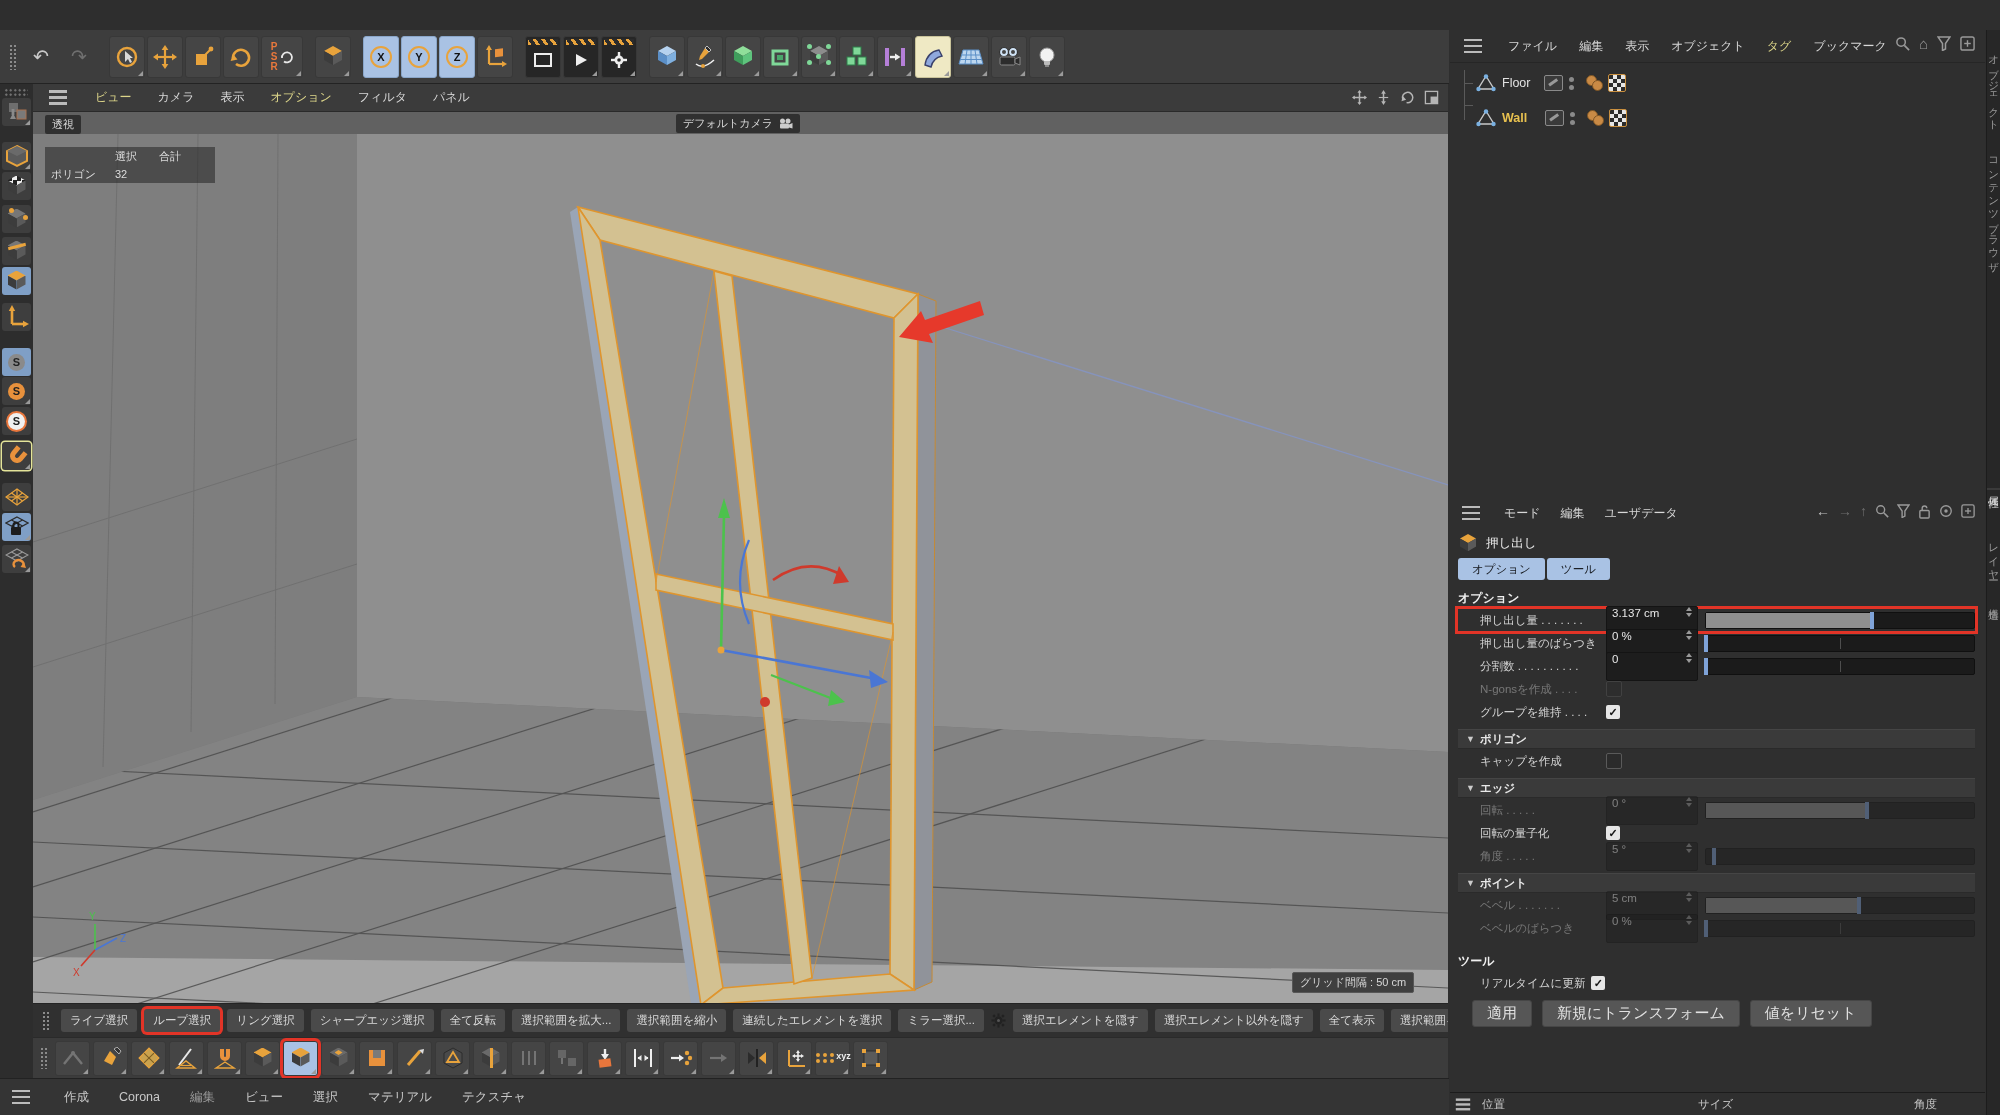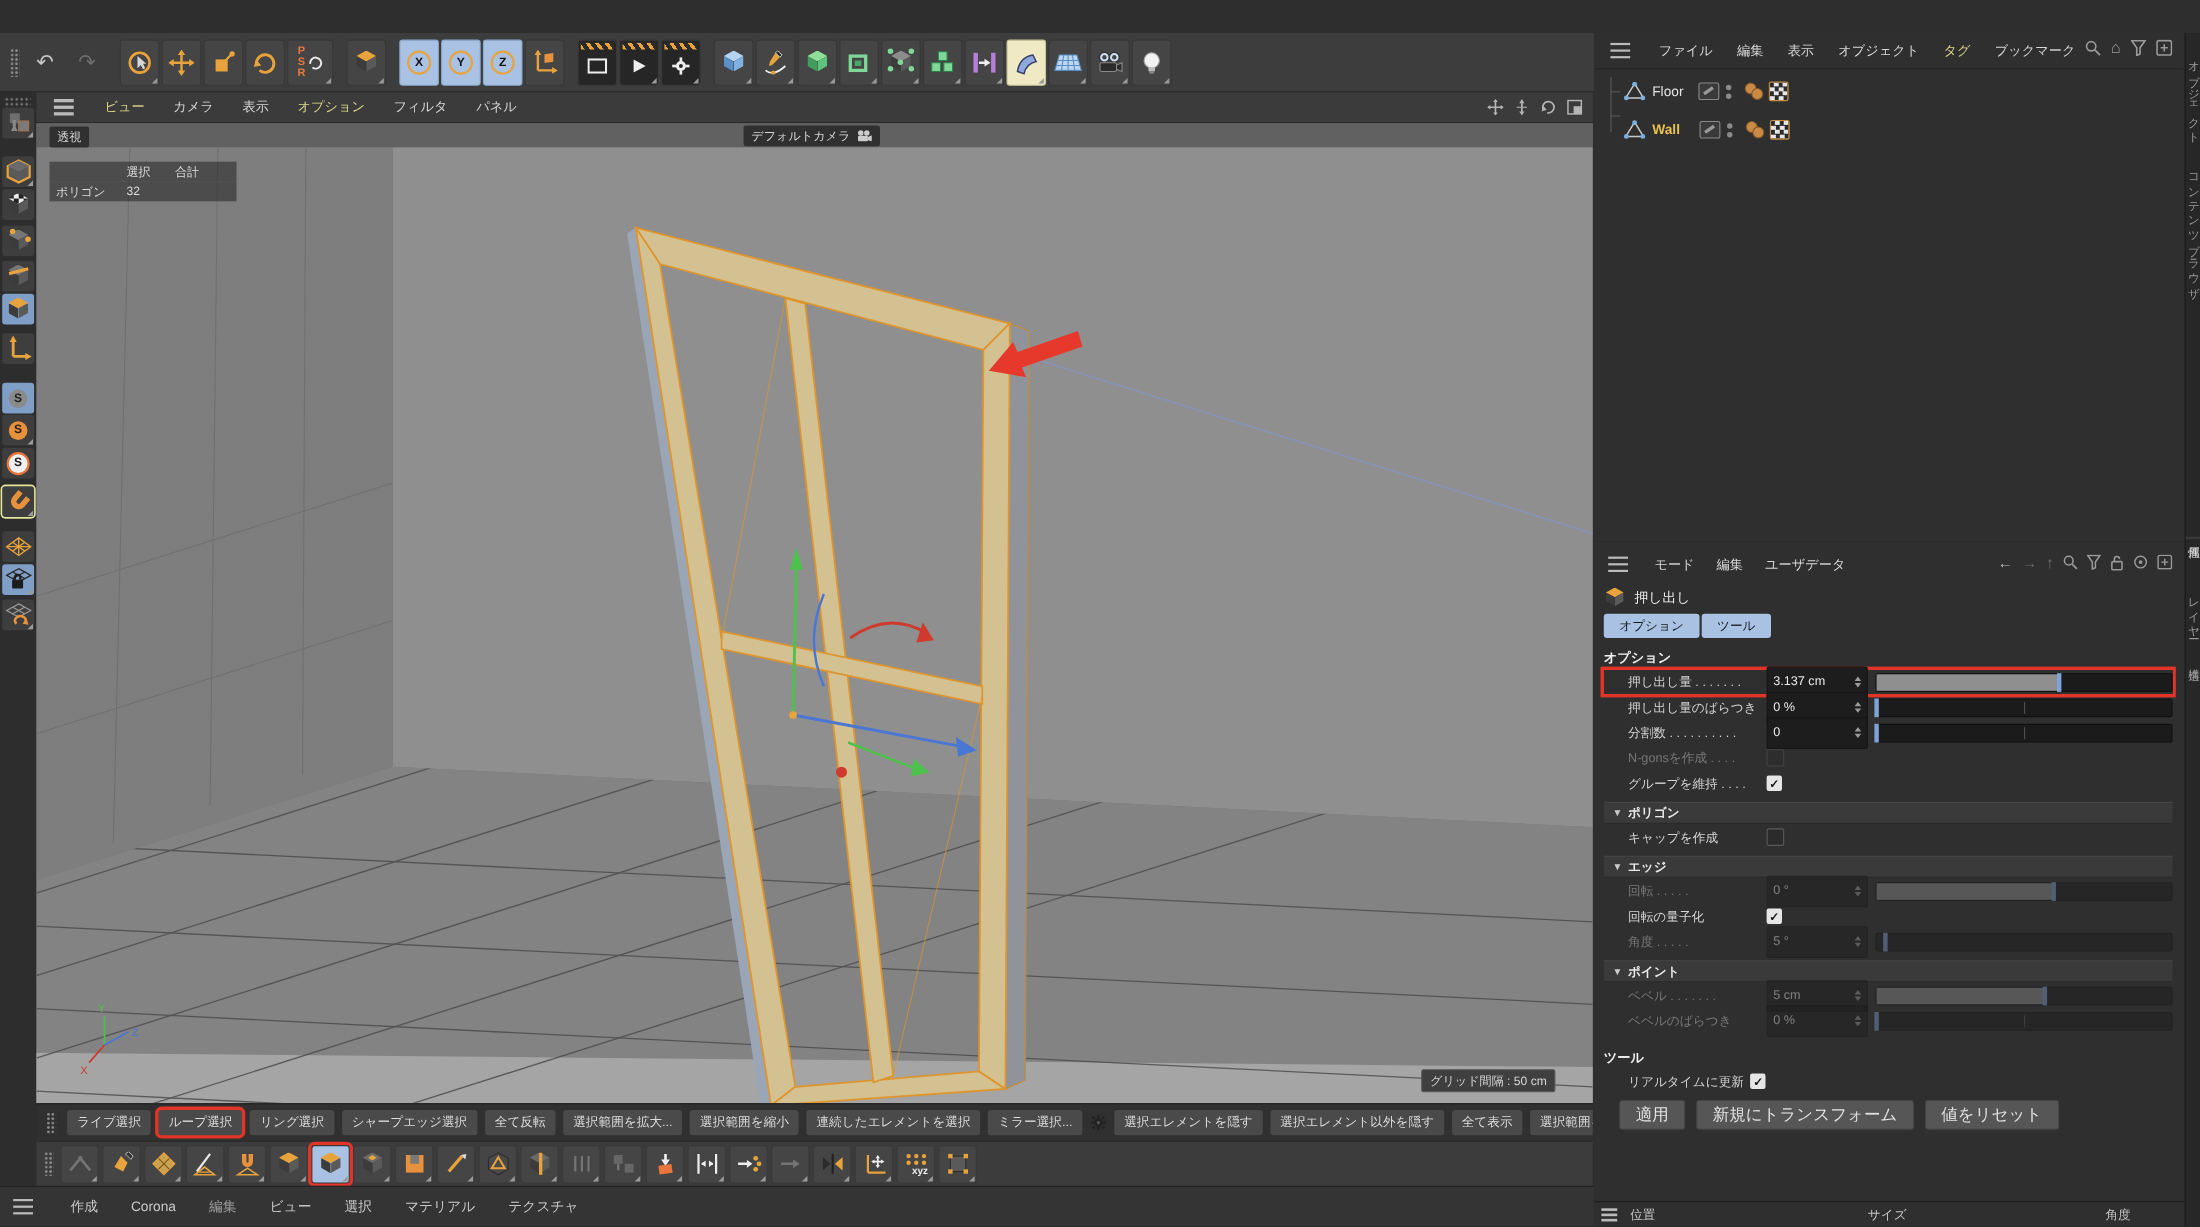--- a/index.html
+++ b/index.html
@@ -78,21 +78,21 @@
   .amicons{position:absolute;right:0;top:3px;display:flex;gap:8px;color:#9a9a9a;font-size:14px;align-items:center;}
   .atool{display:flex;align-items:center;gap:8px;height:26px;margin-top:4px;color:#eee;font-size:12.5px;}
   .atabs{display:flex;gap:2px;height:22px;margin-top:2px;}
   .atab{background:#a9c2e4;color:#15181d;font-size:11.5px;display:flex;align-items:center;justify-content:center;border-radius:3px;padding:0 14px;}
   .aseclabel{margin-top:8px;height:20px;color:#f0f0f0;font-weight:bold;font-size:12px;display:flex;align-items:center;}
   .asecbar{margin-top:6px;height:18px;background:#3a3a3a;border-top:1px solid #454545;border-bottom:1px solid #2a2a2a;color:#e8e8e8;font-weight:bold;display:flex;align-items:center;gap:5px;padding-left:8px;font-size:11.5px;}
   .asecbar .tri{font-size:9px;color:#ccc;}
   .arow{display:flex;align-items:center;height:22px;margin-top:1px;}
   .arow.dis{opacity:.42;}
   .alabel{width:148px;padding-left:22px;box-sizing:border-box;color:#d5d5d5;font-size:11.5px;white-space:nowrap;overflow:hidden;flex:none;}
-  .afield{width:92px;height:29px;background:#1d1d1d;border:1px solid #141414;border-radius:2px;color:#e8e8e8;font-size:11.5px;display:flex;align-items:center;padding:0 5px;box-sizing:border-box;flex:none;justify-content:space-between;}
+  .afield{width:92px;height:29px;background:#1d1d1d;border:1px solid #141414;border-radius:2px;color:#e8e8e8;font-size:11.5px;display:flex;padding:0 5px;box-sizing:border-box;flex:none;justify-content:space-between;}
   .stepper{display:inline-flex;flex-direction:column;gap:2px;}
   .stepper .up{width:0;height:0;border-left:3.5px solid transparent;border-right:3.5px solid transparent;border-bottom:4px solid #9a9a9a;}
   .stepper .dn{width:0;height:0;border-left:3.5px solid transparent;border-right:3.5px solid transparent;border-top:4px solid #9a9a9a;}
   .aslider{flex:1;height:15px;background:#1b1b1b;border:1px solid #101010;border-radius:2px;position:relative;margin-left:7px;}
   .afill{position:absolute;left:0;top:0;bottom:0;background:#8f8f8f;}
   .ahandle{position:absolute;top:-1px;bottom:-1px;width:4px;background:#7fa3d8;}
   .midtick{position:absolute;left:50%;top:2px;bottom:2px;width:1px;background:#4e4e4e;}
   .chk{width:14px;height:14px;border-radius:2px;background:#e6e6e6;color:#161616;font-size:11px;font-weight:bold;display:flex;align-items:center;justify-content:center;flex:none;}
   .chk.off{background:#2b2b2b;border:1px solid #5a5a5a;}
   .abuttons{display:flex;gap:10px;margin-top:6px;}
@@ -792,21 +792,21 @@
           <g fill="#eee">
             <polygon points="15,3 13,6 17,6"></polygon>
             <polygon points="15,15 13,12 17,12"></polygon>
             <polygon points="9,9 12,7 12,11"></polygon>
             <polygon points="21,9 18,7 18,11"></polygon>
           </g>
         </svg>
         <span class="corner"></span>
       </div>
     <div class="mbtn">
-        <span style="display:flex;flex-direction:column;align-items:flex-end">
+        <span style="display:flex;flex-direction:row;align-items:flex-start">
           <svg width="22" height="12" viewBox="0 0 22 12">
             <g fill="#e8a33c">
               <circle cx="4" cy="3" r="2"></circle>
               <circle cx="11" cy="3" r="2"></circle>
               <circle cx="18" cy="3" r="2"></circle>
               <circle cx="4" cy="9" r="2"></circle>
               <circle cx="11" cy="9" r="2"></circle>
               <circle cx="18" cy="9" r="2"></circle>
             </g>
           </svg>

